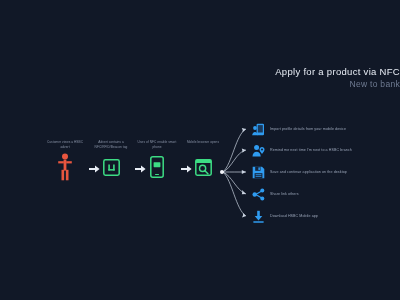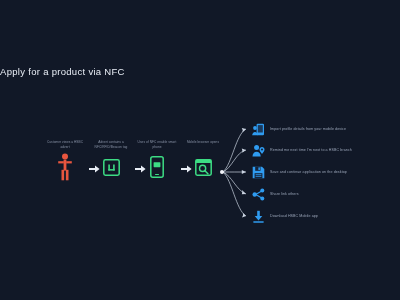--- a/index.html
+++ b/index.html
@@ -19,21 +19,21 @@
     inset: 0;
     background: #111827;
   }
 
   
   .titles {
     position: absolute;
     top: 66px;
     left: 0;
     width: 400px;
-    text-align: left;
+    text-align: right;
   }
   .title {
     color: #e8edf5;
     font-size: 9.5px;
     letter-spacing: 0.3px;
     line-height: 12px;
   }
   .subtitle {
     color: #6f7b92;
     font-size: 8.5px;
@@ -126,20 +126,21 @@
     white-space: nowrap;
   }
 </style>
 </head>
 <body>
 
 <div class="canvas">
 
   <div class="titles">
     <div class="title">Apply for a product via NFC</div>
+    <div class="subtitle">New to bank</div>
   </div>
 
   <div class="flow">
 
     <div class="step" style="left:0px;">
       <div class="step-label">Customer views a HSBC advert</div>
       <div class="step-icon">
         <svg width="20" height="28" viewBox="0 0 20 28">
           <circle cx="10" cy="3.4" r="3" fill="#e8563f"></circle>
           <rect x="8.6" y="6.6" width="2.8" height="11" fill="#e8563f"></rect>

